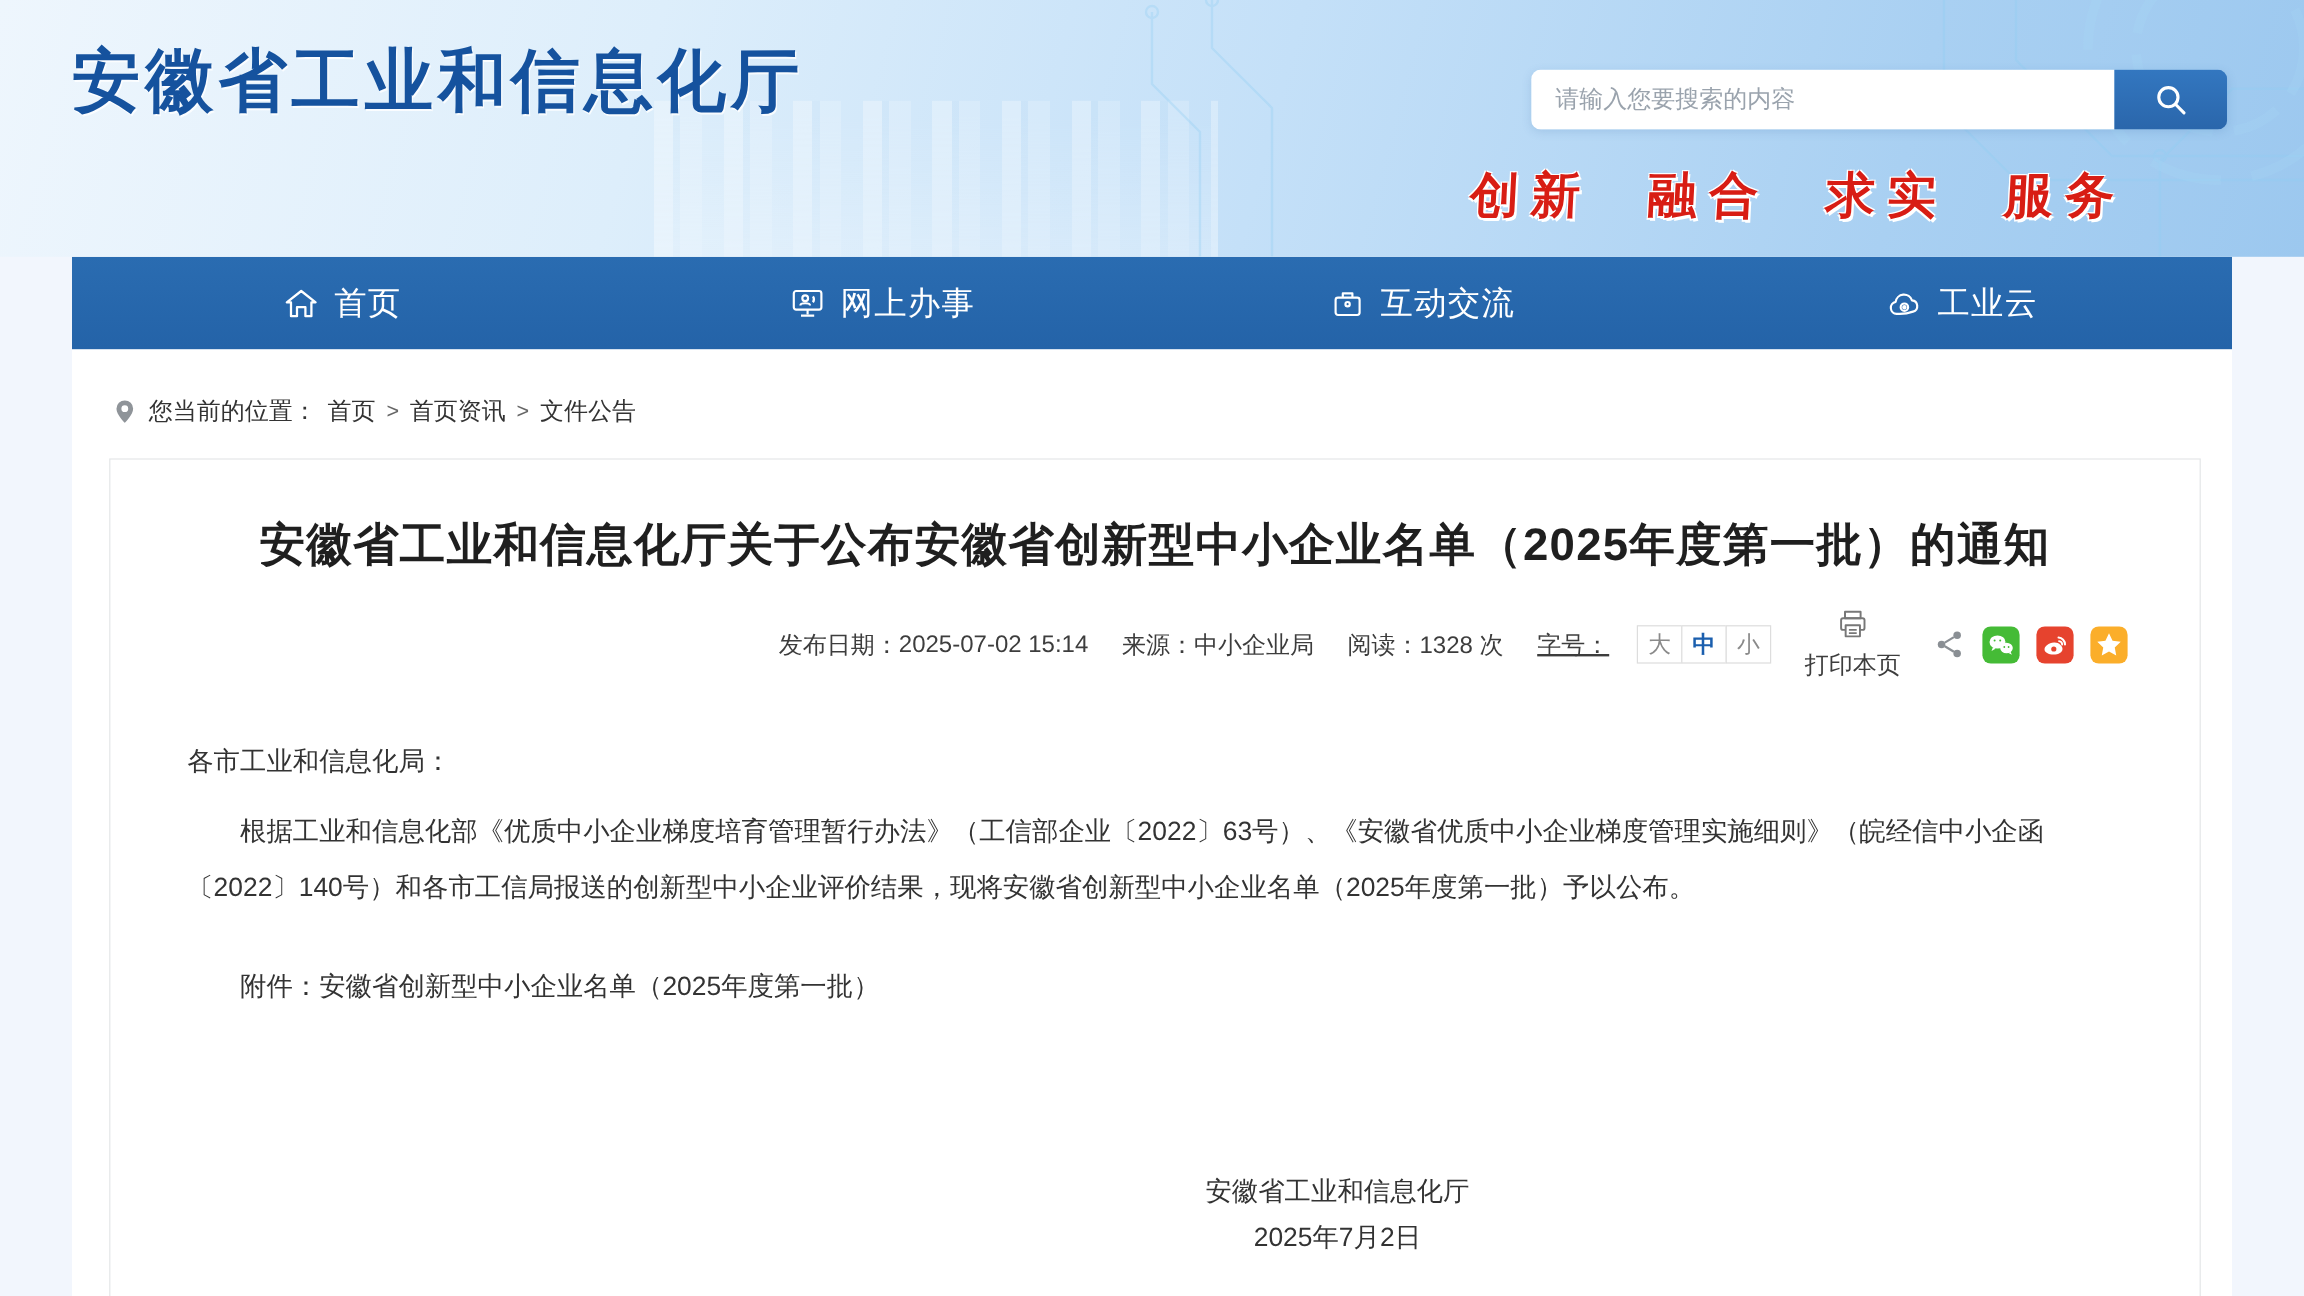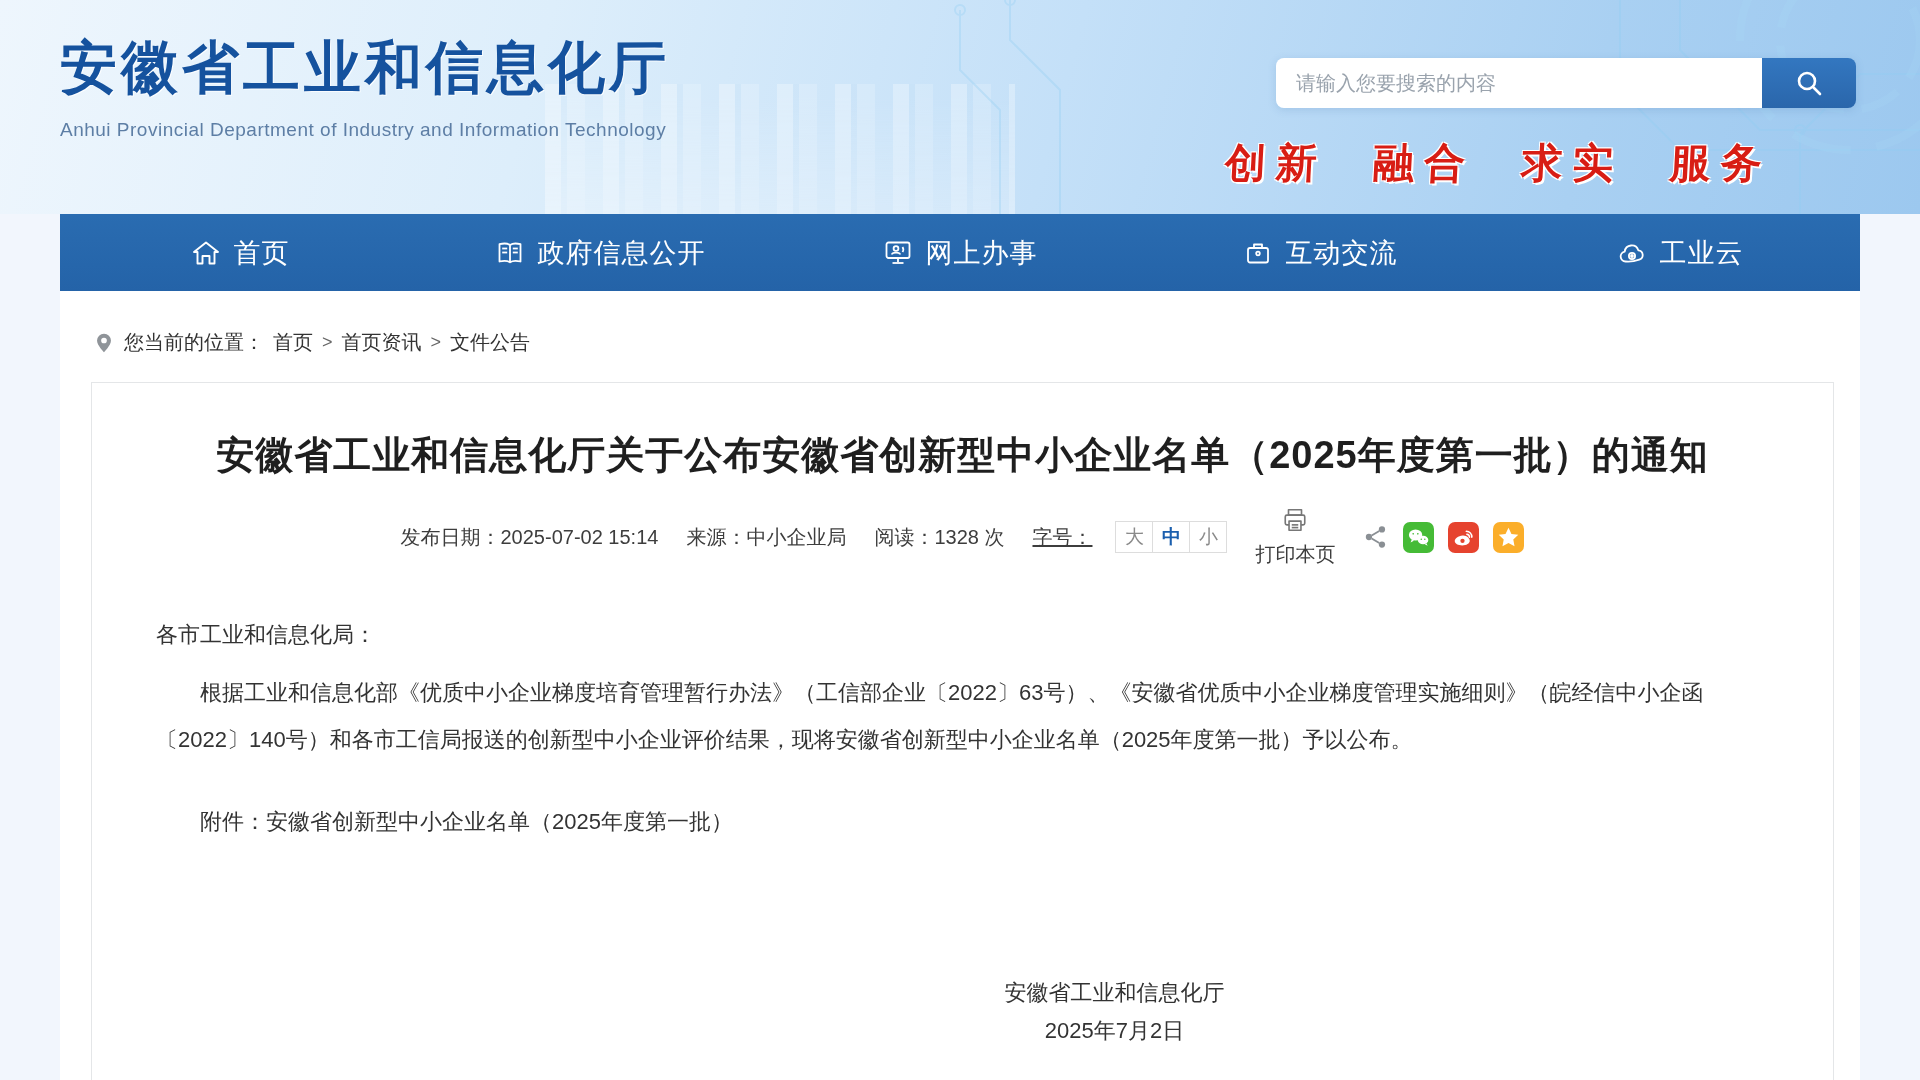--- a/index.html
+++ b/index.html
@@ -82,21 +82,21 @@
     margin:26px 26px 0 31px; background:#fff;
     border:1px solid #e4e6e8; min-height:700px;
     padding:30px 60px 120px;
   }
   .article-title {
     margin:12px auto 0; max-width:1620px;
     font-size:38px; line-height:1.62; font-weight:bold; color:#1f1f1f;
     text-align:center; letter-spacing:1px;
   }
   .meta-row {
-    margin-top:20px; display:flex; align-items:center; justify-content:center;
+    margin-top:20px; display:flex; align-items:center; justify-content:flex-end;
     gap:28px; font-size:20px; color:#3d3d3d;
   }
   .meta-item { display:inline-flex; align-items:center; white-space:nowrap; }
   .fontsize-group { display:inline-flex; align-items:center; }
   .fs-btn {
     width:38px; height:32px; display:flex; align-items:center; justify-content:center;
     border:1px solid #ddd; background:#fff; color:#8a8a8a; font-size:19px;
     cursor:pointer; margin-left:-1px;
   }
   .fs-btn.active { color:#1b5fae; font-weight:bold; }
@@ -138,21 +138,20 @@
         <circle cx="880" cy="130" r="5"></circle>
     </g>
     <g stroke="#aadcf6" stroke-width="8" opacity=".35">
       <circle cx="930" cy="40" r="70" stroke-dasharray="40 18"></circle>
       <circle cx="930" cy="40" r="110" stroke-dasharray="60 26"></circle>
     </g>
   </svg>
 
   <div class="logo-block">
     <div class="site-title">安徽省工业和信息化厅</div>
-    <div class="site-subtitle">Anhui Provincial Department of Industry and Information Technology</div>
   </div>
 
   <div class="search-bar">
     <input class="search-input" type="text" placeholder="请输入您要搜索的内容" style="">
     <button class="search-btn">
       <span style="display:flex;">
         <svg width="30" height="30" viewBox="0 0 30 30" fill="none" stroke="#fff" stroke-width="2.6" stroke-linecap="round">
           <circle cx="13" cy="13" r="8"></circle>
             <line x1="19.5" y1="19.5" x2="26" y2="26"></line>
         </svg>
@@ -166,33 +165,20 @@
 <div class="page-wrap">
 
   <nav class="main-nav">
     <div class="nav-item">
       <span class="nav-icon">
         <svg width="30" height="30" viewBox="0 0 30 30" fill="none" stroke="#fff" stroke-width="1.9" stroke-linejoin="round">
           <path d="M15 4.5 L27 14 H23.5 V25.5 H18.5 V18 H11.5 V25.5 H6.5 V14 H3 Z"></path>
         </svg>
       </span>
       <span>首页</span>
-    </div>
-    <div class="nav-item">
-      <span class="nav-icon">
-        <svg width="30" height="30" viewBox="0 0 30 30" fill="none" stroke="#fff" stroke-width="1.8" stroke-linejoin="round">
-          <path d="M15 7 C12.5 5.3 8.5 5.2 4.5 6.2 V23.5 C8.5 22.5 12.5 22.6 15 24.3 C17.5 22.6 21.5 22.5 25.5 23.5 V6.2 C21.5 5.2 17.5 5.3 15 7 Z"></path>
-          <line x1="15" y1="7.2" x2="15" y2="24"></line>
-          <line x1="7.2" y1="10.5" x2="12.2" y2="10.5"></line>
-            <line x1="7.2" y1="14.5" x2="12.2" y2="14.5"></line>
-          <line x1="17.8" y1="10.5" x2="22.8" y2="10.5"></line>
-            <line x1="17.8" y1="14.5" x2="22.8" y2="14.5"></line>
-        </svg>
-      </span>
-      <span>政府信息公开</span>
     </div>
     <div class="nav-item">
       <span class="nav-icon">
         <svg width="30" height="30" viewBox="0 0 30 30" fill="none" stroke="#fff" stroke-width="1.8" stroke-linejoin="round">
           <rect x="3.5" y="4.5" width="23" height="15.5" rx="2"></rect>
           <circle cx="13" cy="10.5" r="2.4"></circle>
             <path d="M9 16.5 c0-2.4 8-2.4 8 0"></path>
           <path d="M19.5 9 a4.5 4.5 0 0 1 0 5"></path>
           <line x1="15" y1="20" x2="15" y2="24"></line>
             <line x1="9.5" y1="25" x2="20.5" y2="25"></line>

